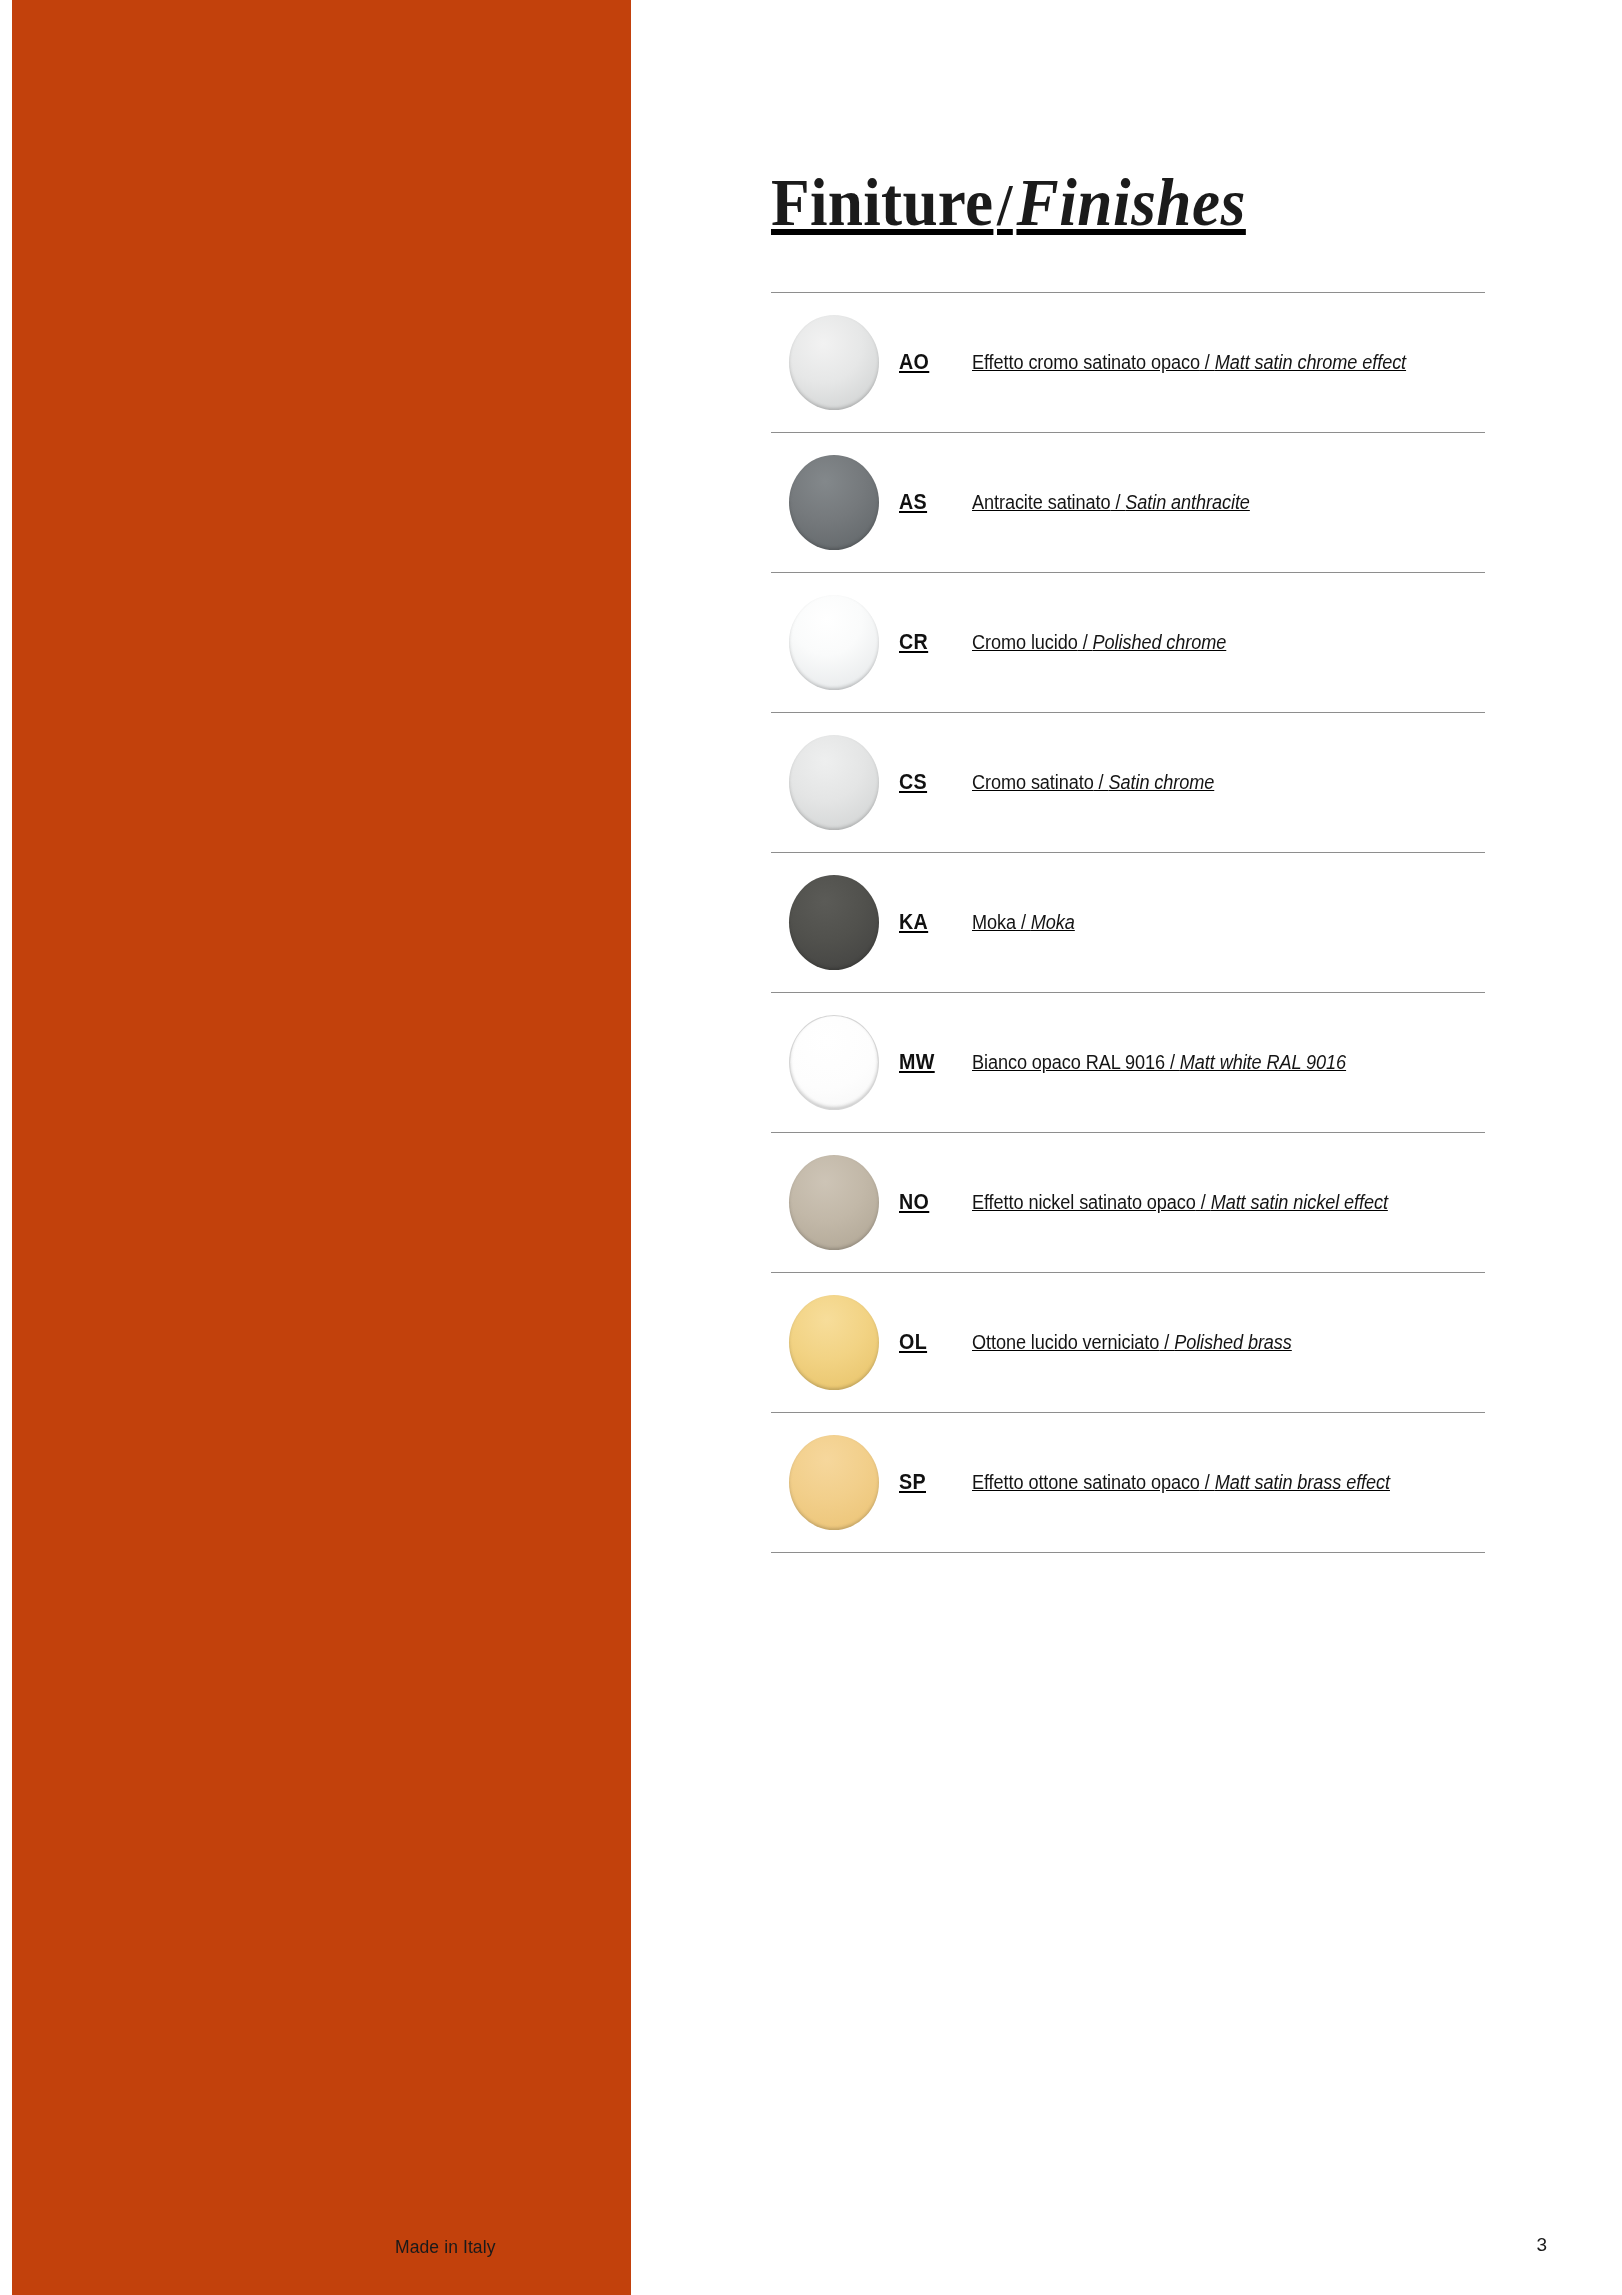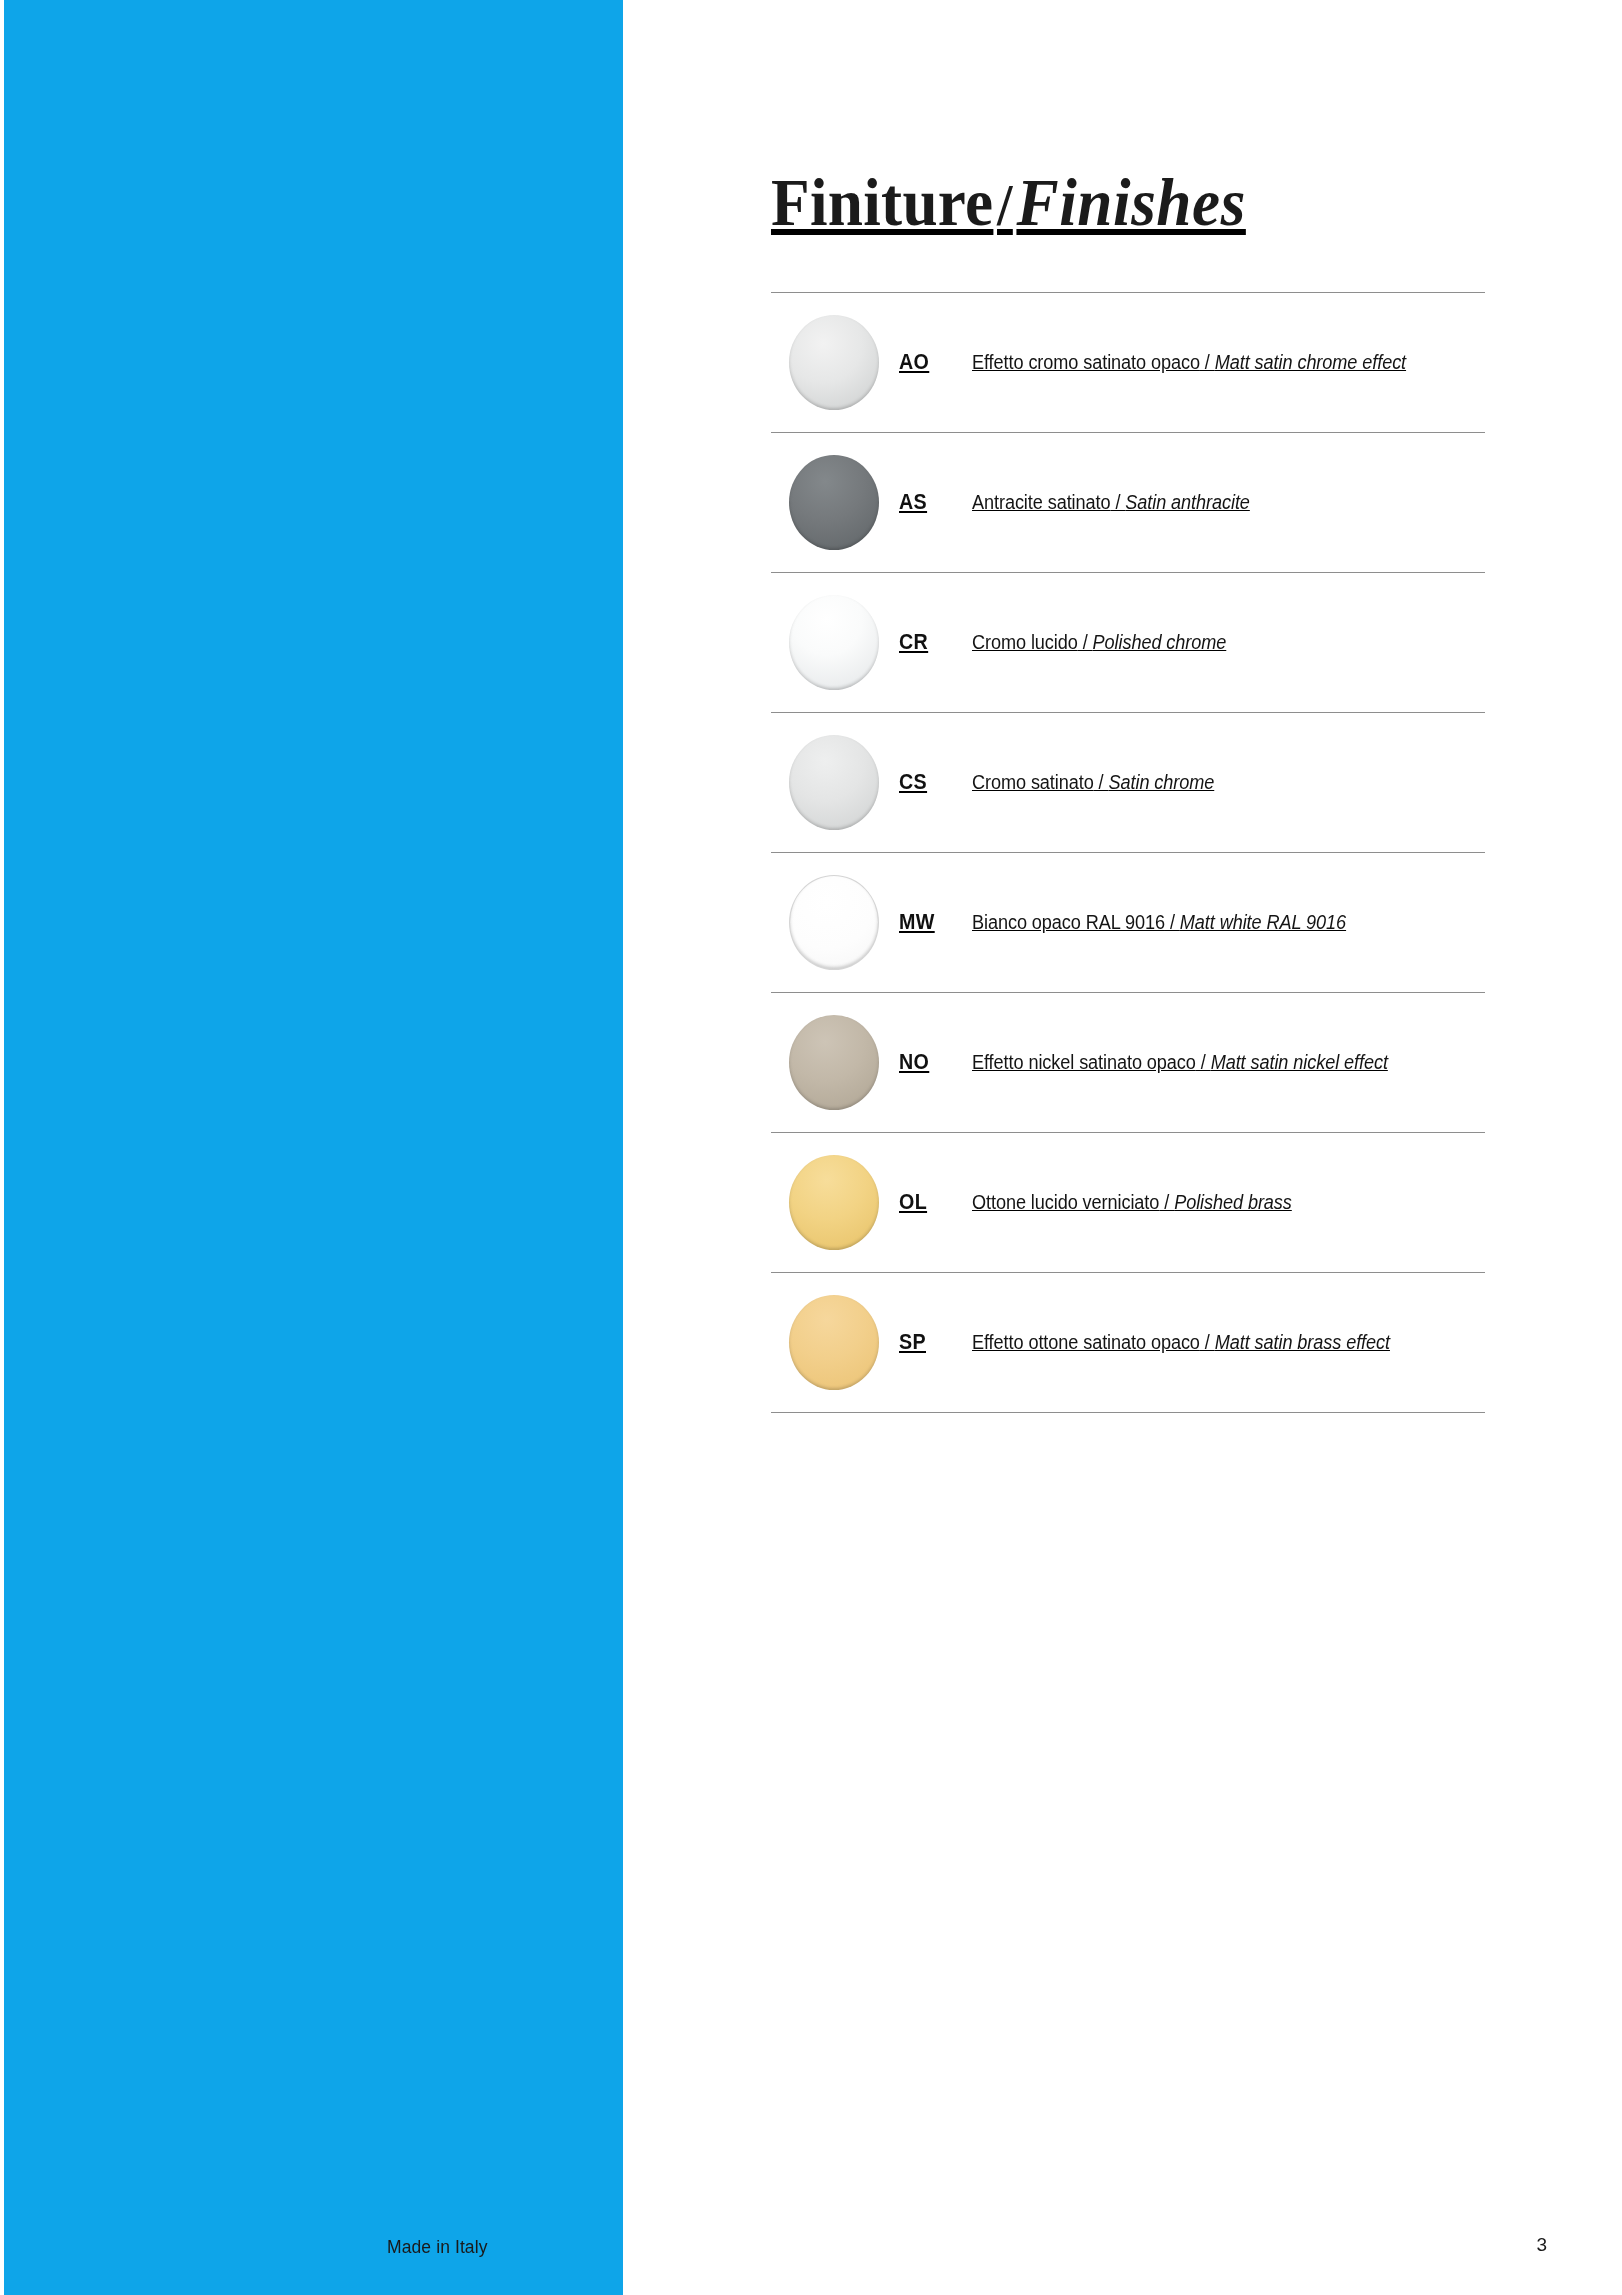--- a/index.html
+++ b/index.html
@@ -16,24 +16,24 @@
     position: relative;
     width: 1623px;
     height: 2295px;
     background: #ffffff;
     overflow: hidden;
   }
 
   
   .left-panel {
     position: absolute;
-    left: 4px; top: 0;
+    left: 12px; top: 0;
     width: 619px;
     height: 2295px;
-    background: #0ea5e9;
+    background: #c2410c;
   }
 
   .made-in-italy {
     position: absolute;
     left: 383px;
     top: 2237px;
     font-family: "Liberation Sans", sans-serif;
     font-size: 17.5px;
     letter-spacing: 0.1px;
     color: #1a1a1a;
@@ -198,20 +198,27 @@
         </div>
         <div class="finish-row">
           <div class="swatch-cell">
             <div class="swatch sw-CS"></div>
           </div>
           <div class="code-cell">CS</div>
           <div class="desc-cell"><span>Cromo satinato</span><span> / </span><span class="it">Satin chrome</span></div>
         </div>
         <div class="finish-row">
           <div class="swatch-cell">
+            <div class="swatch sw-KA"></div>
+          </div>
+          <div class="code-cell">KA</div>
+          <div class="desc-cell"><span>Moka</span><span> / </span><span class="it">Moka</span></div>
+        </div>
+        <div class="finish-row">
+          <div class="swatch-cell">
             <div class="swatch sw-MW"></div>
           </div>
           <div class="code-cell">MW</div>
           <div class="desc-cell"><span>Bianco opaco RAL 9016</span><span> / </span><span class="it">Matt white RAL 9016</span></div>
         </div>
         <div class="finish-row">
           <div class="swatch-cell">
             <div class="swatch sw-NO"></div>
           </div>
           <div class="code-cell">NO</div>

